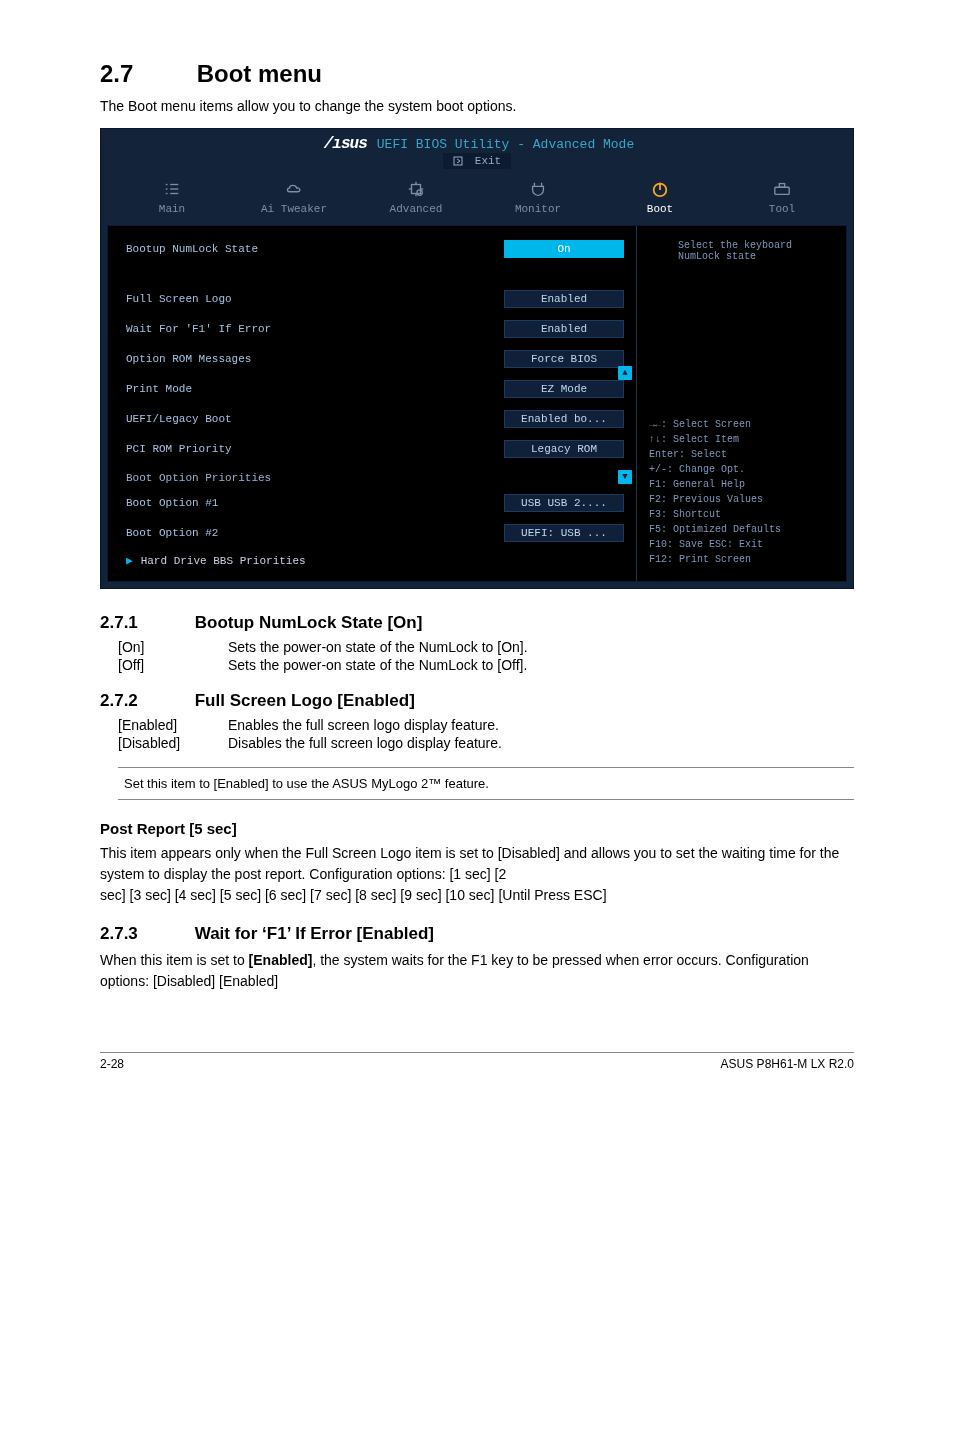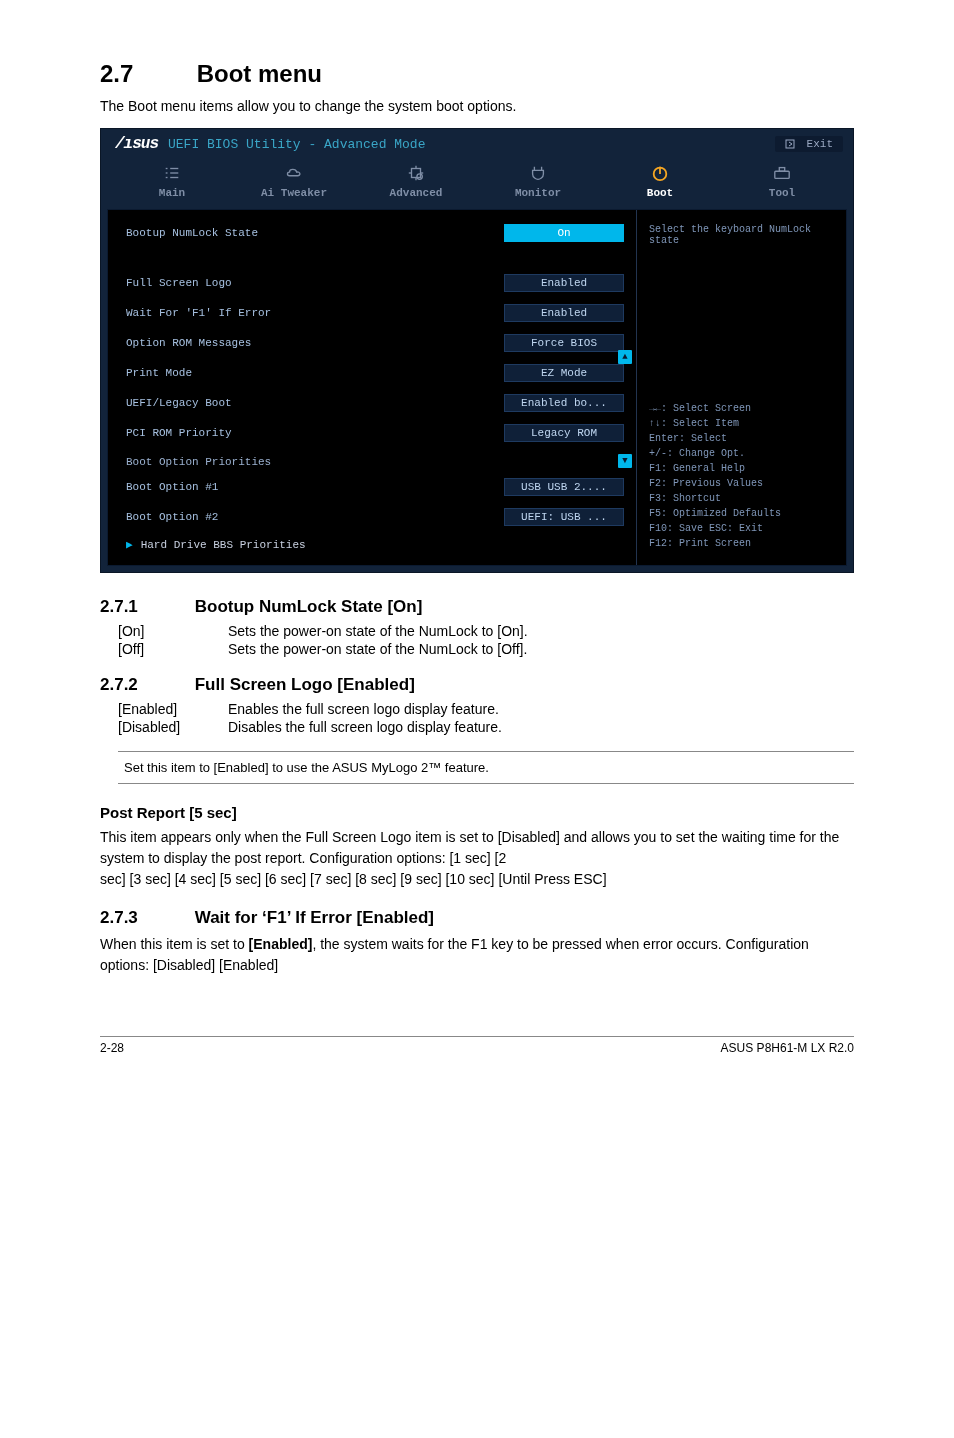--- a/index.html
+++ b/index.html
@@ -29,20 +29,21 @@
     font-family: "Courier New", monospace;
     font-size: 11px;
     border: 1px solid #0a1626;
     margin-bottom: 24px;
   }
   .bios-top {
     display: flex;
     justify-content: space-between;
     align-items: center;
     padding: 6px 10px 0 10px;
+    flex-direction: column;
   }
   .bios-brand { display: flex; align-items: center; gap: 6px; }
   .asus-logo {
     font-weight: bold;
     font-style: italic;
     font-size: 16px;
     color: #fff;
     letter-spacing: -1px;
     padding: 0 4px;
   }
@@ -54,21 +55,20 @@
     display: flex;
     align-items: center;
     gap: 12px;
     color: #9aa8c2;
   }
   .exit-btn svg { width: 10px; height: 10px; }
 
   .bios-nav {
     display: flex;
     padding: 4px 10px 0 10px;
-    font-weight: bold;
   }
   .bios-tab {
     flex: 1;
     text-align: center;
     padding: 6px 0 10px 0;
     color: #7f8ea6;
   }
   .bios-tab.active { color: #fff; }
   .bios-tab .icon { height: 20px; display:flex; align-items:center; justify-content:center; margin-bottom:4px; }
   .bios-tab .icon svg { width: 18px; height: 18px; }
@@ -113,21 +113,21 @@
     white-space: nowrap;
     overflow: hidden;
     text-overflow: ellipsis;
   }
   .bios-value.selected { background: #00b7eb; border-color: #00b7eb; color: #fff; }
   .spacer { height: 20px; }
   .section-sub { color: #9ab0cf; margin: 14px 0 10px 0; }
   .hd-row { margin-top: 10px; display:flex; align-items:center; gap:8px; }
   .hd-arrow { color:#00b7eb; font-weight:bold; }
 
-  .help-top { color:#7f96b8; flex:1; }
+  .help-top { color:#7f96b8; flex:1;margin-left:29px; }
   .help-bot { color:#7f96b8; line-height: 1.5; }
   .scroll-arrow {
     width: 14px; height: 14px;
     background:#00b7eb;
     color:#0a1a30;
     display:inline-flex;
     align-items:center;
     justify-content:center;
     font-size:9px;
     border-radius:1px;

